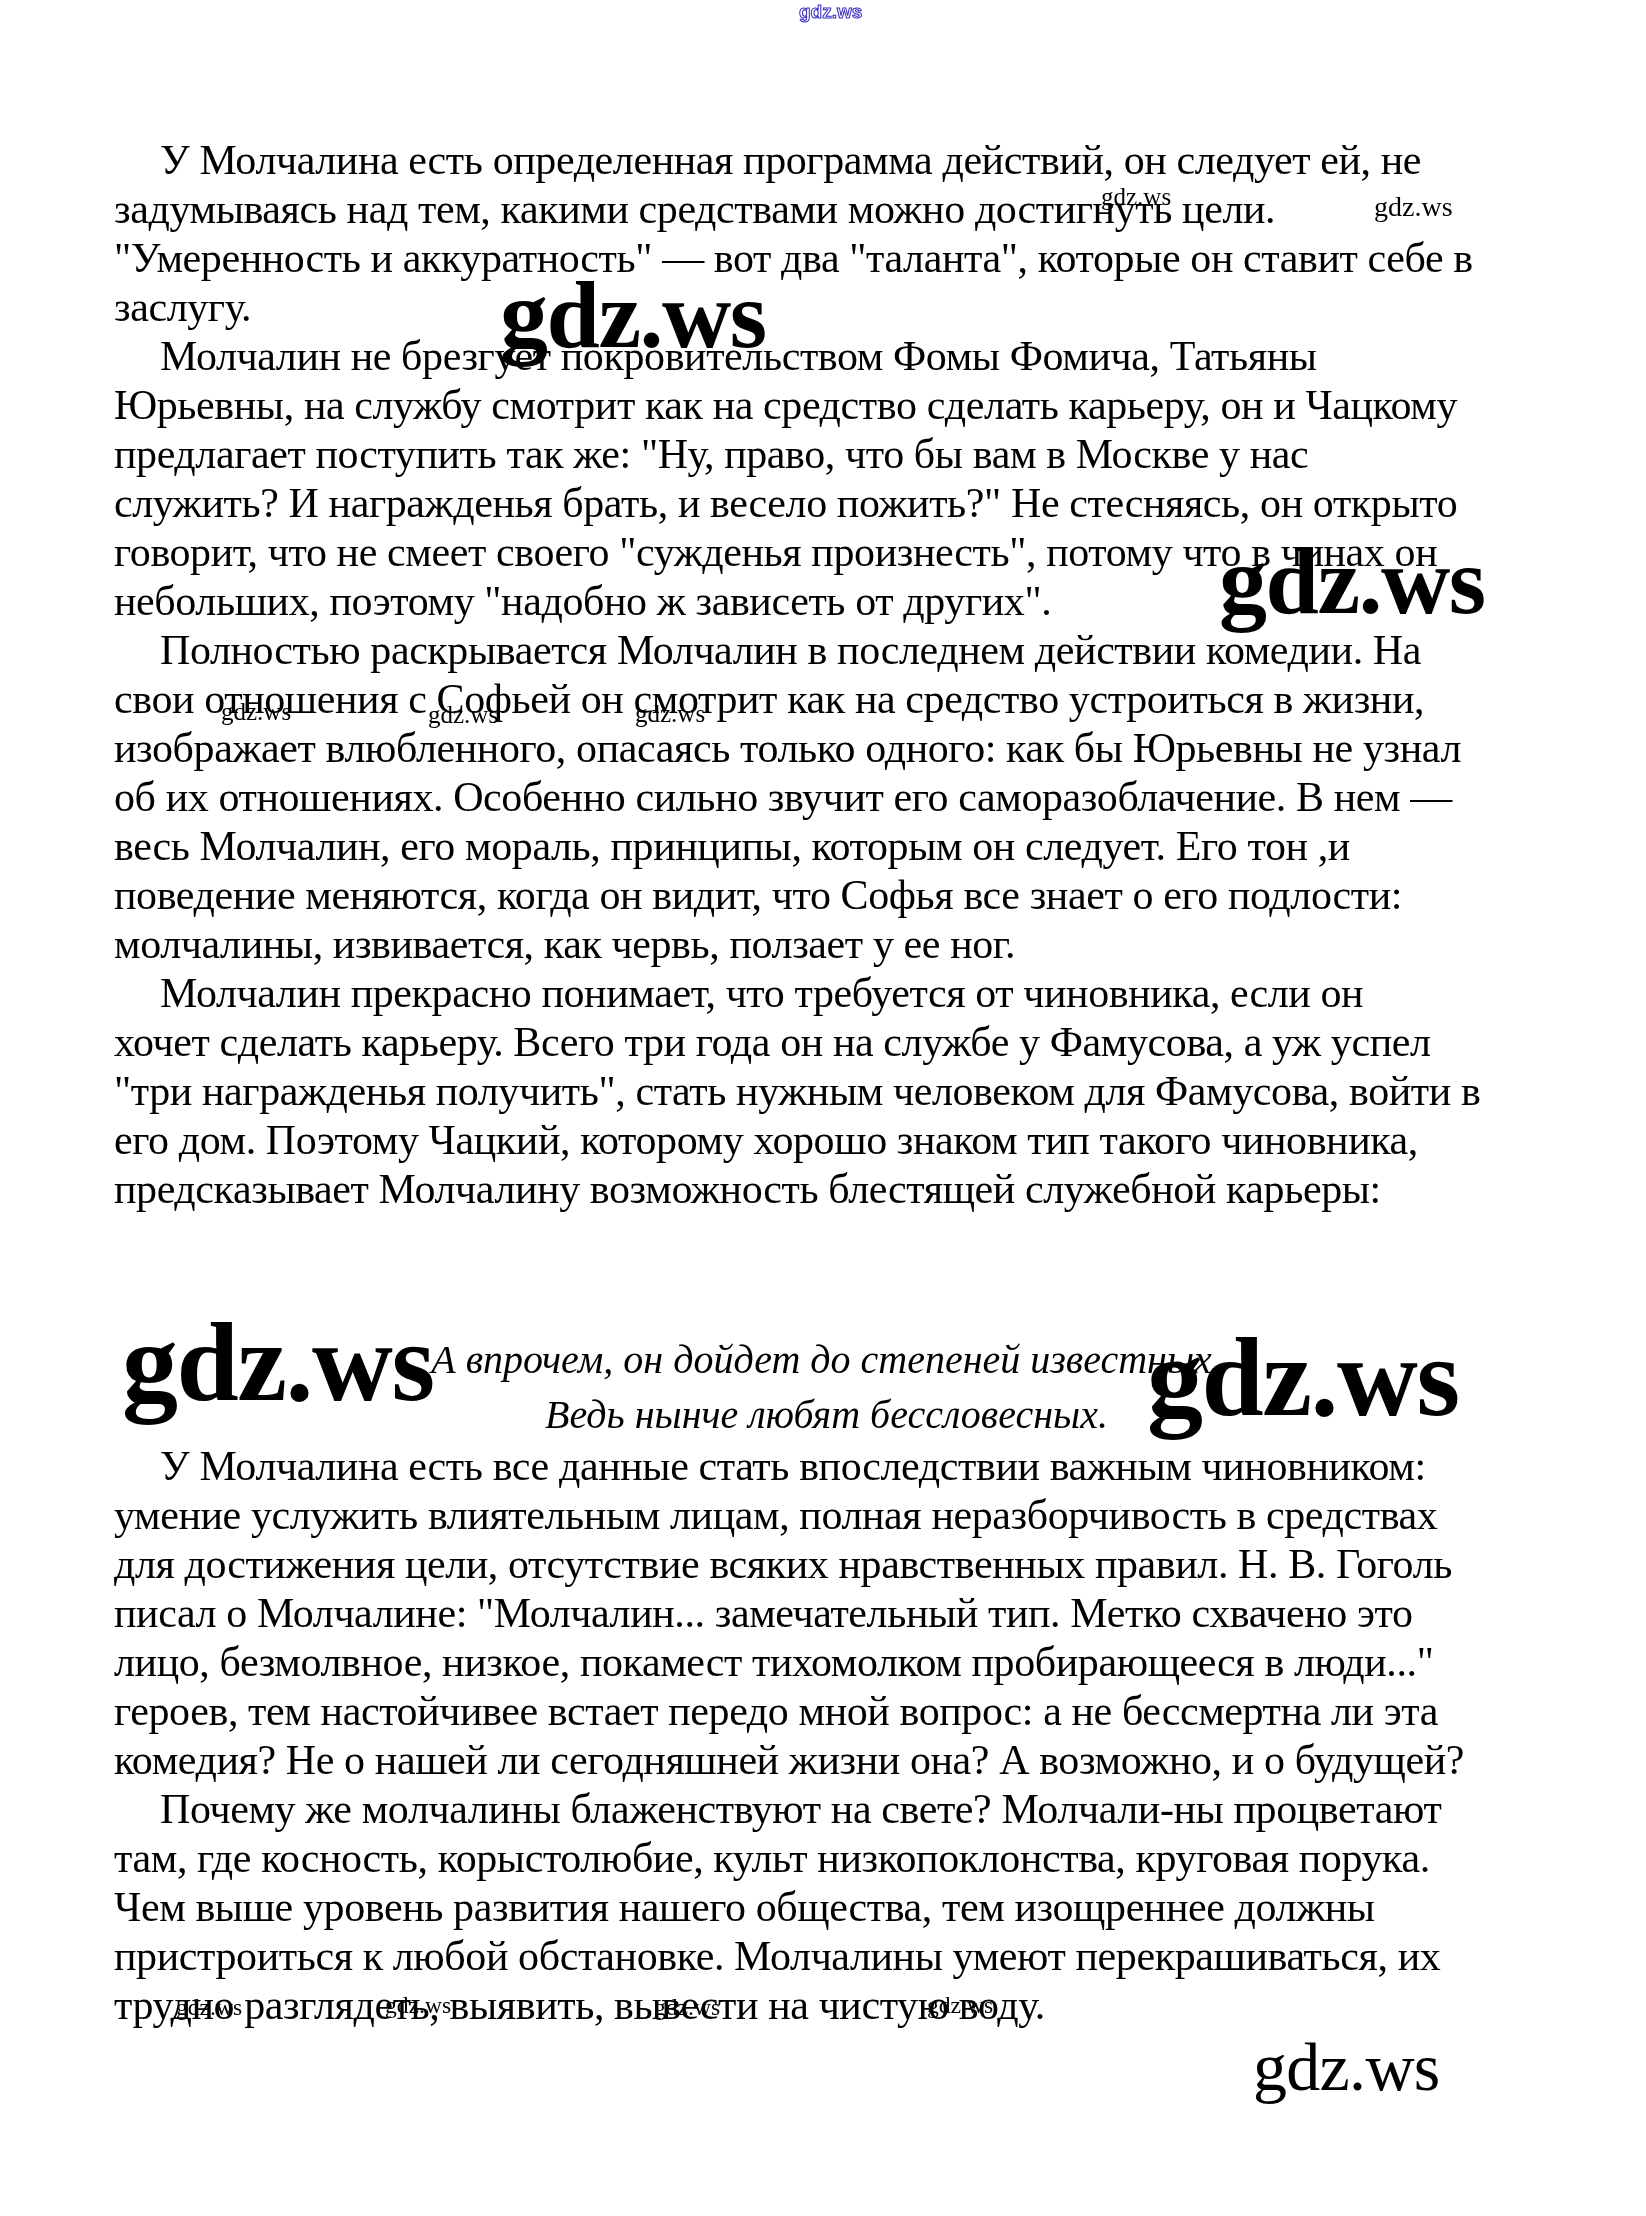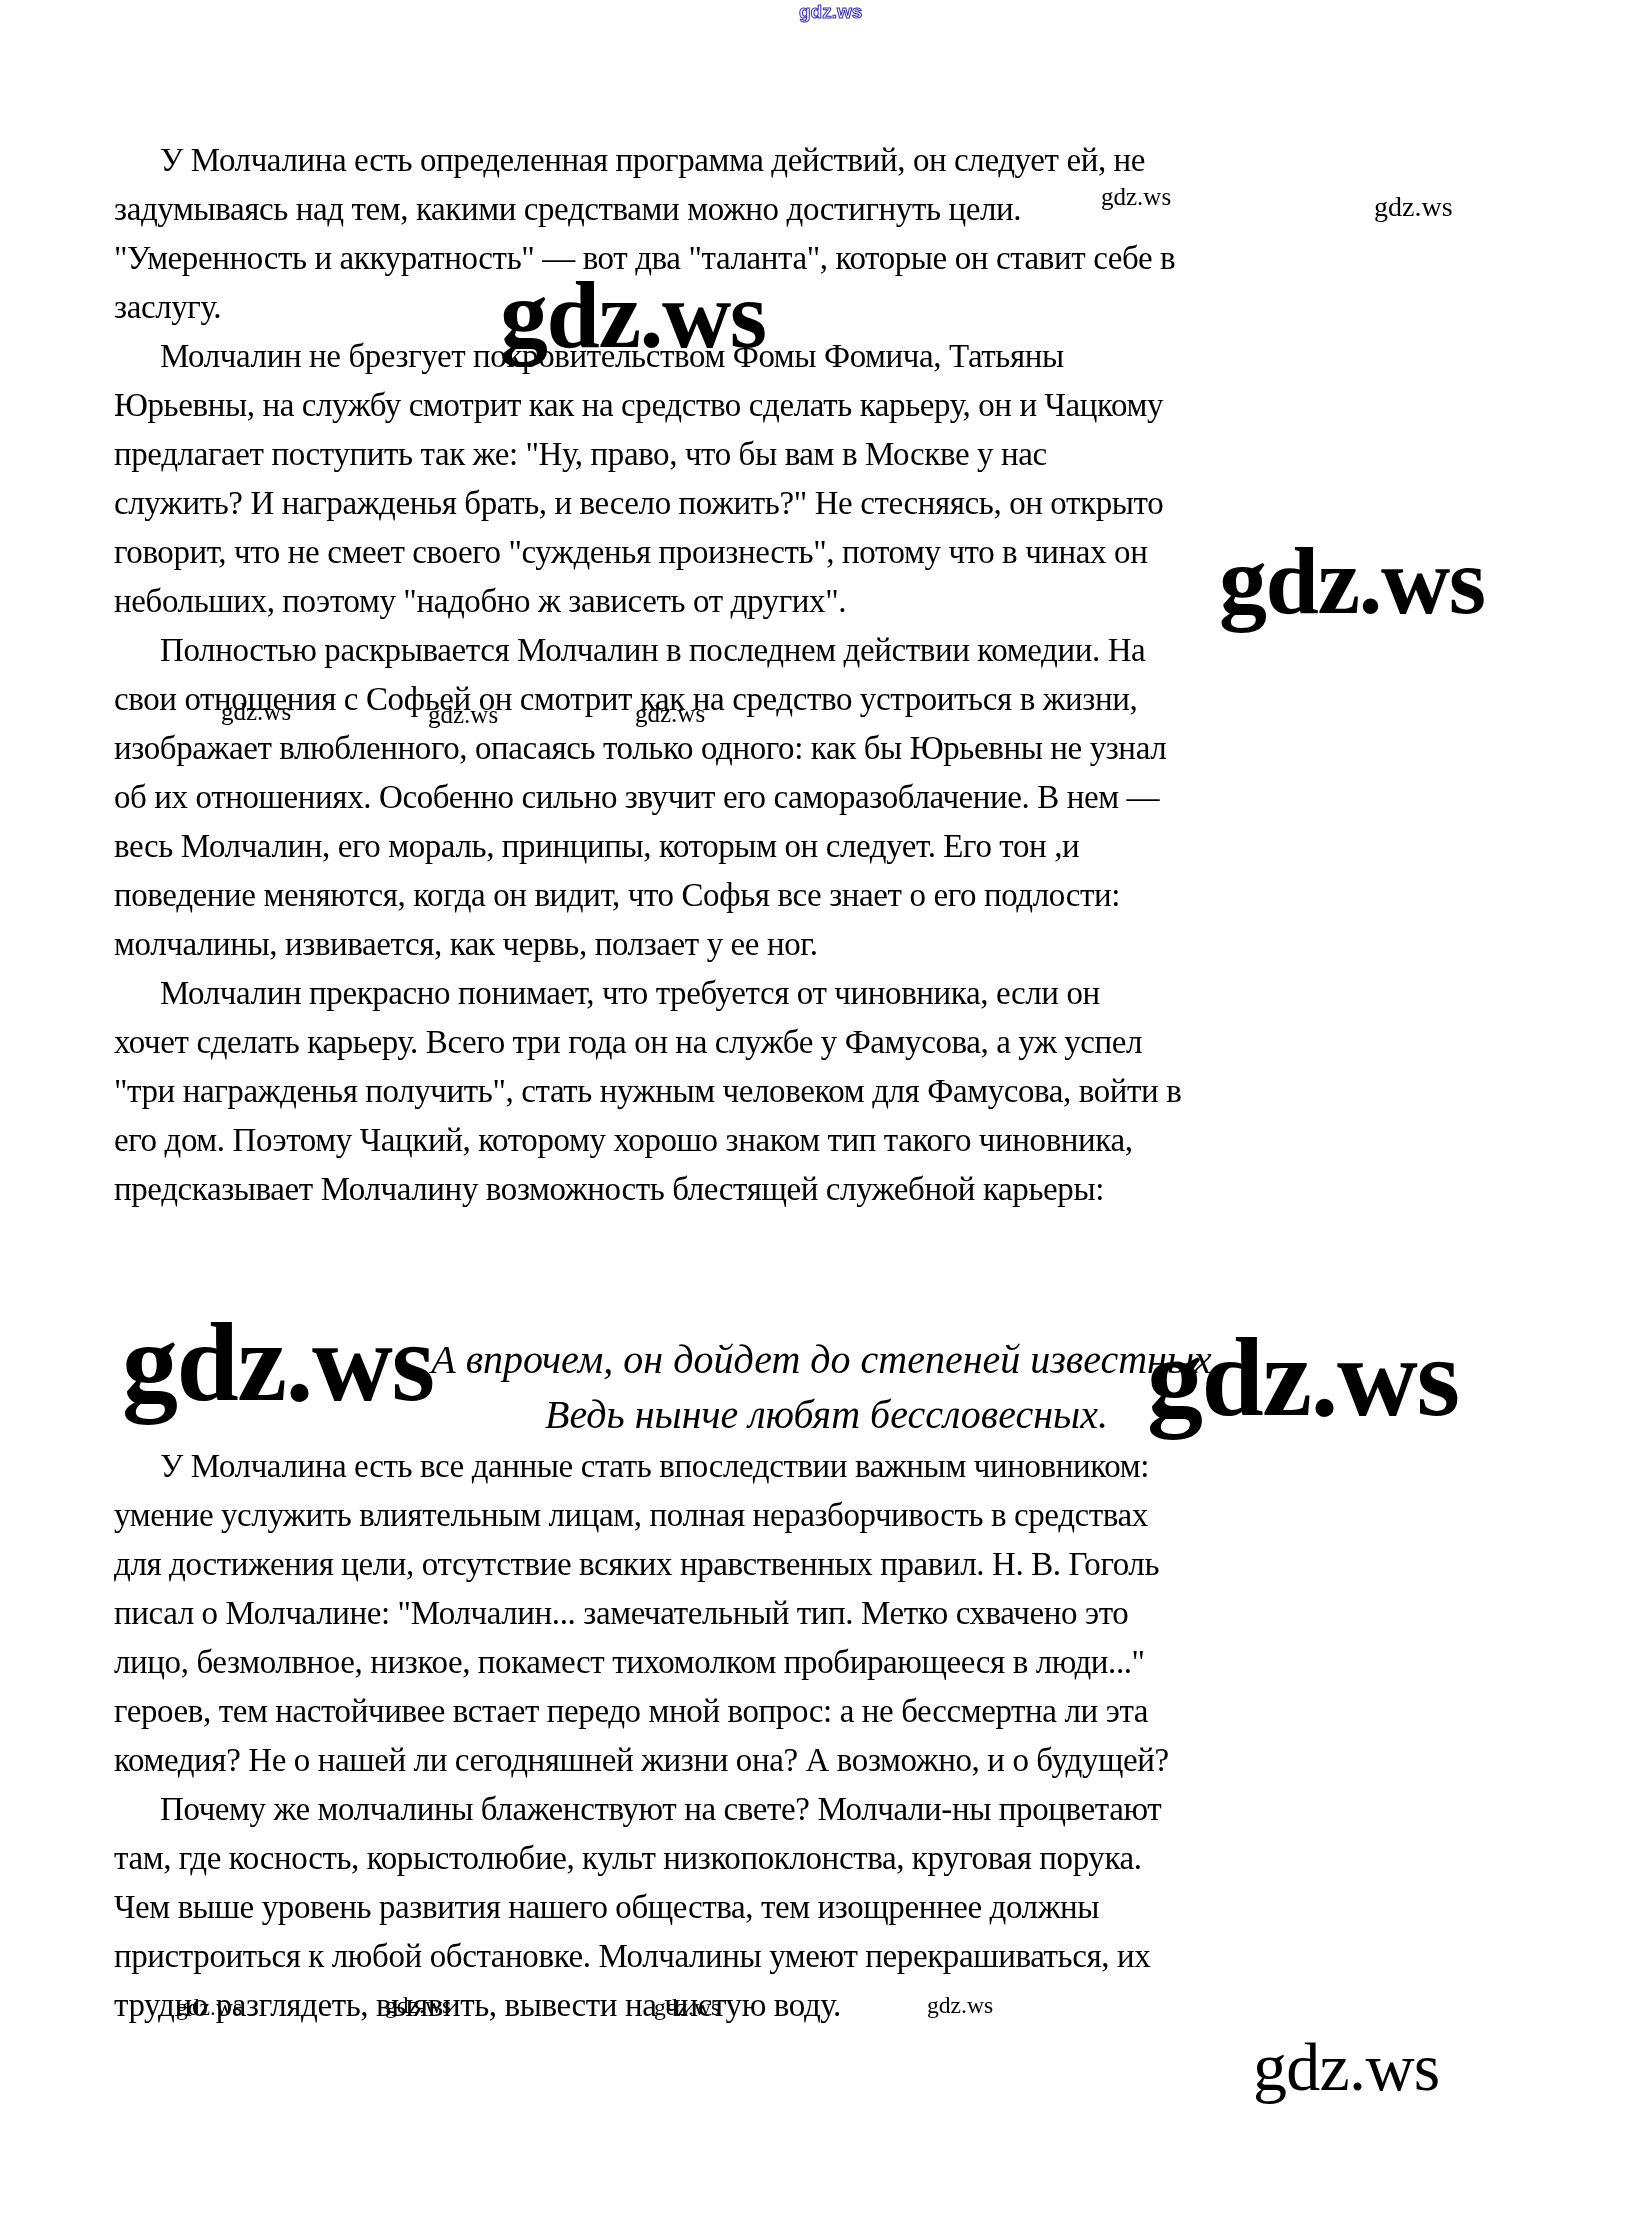--- a/index.html
+++ b/index.html
@@ -15,21 +15,21 @@
   .text-block{
     position:absolute;
     left:114px;
     top:136px;
     width:1425px;
   }
   .para{margin:0;padding:0;}
   .line{
     height:49px;
     line-height:49px;
-    font-size:33px;
+    font-size:42px;
     letter-spacing:-0.4px;
     white-space:nowrap;
   }
   .indent{padding-left:46px;}
   .verse{
     margin-top:118px;
     text-align:center;
     font-style:italic;
   }
   .verse .line{

